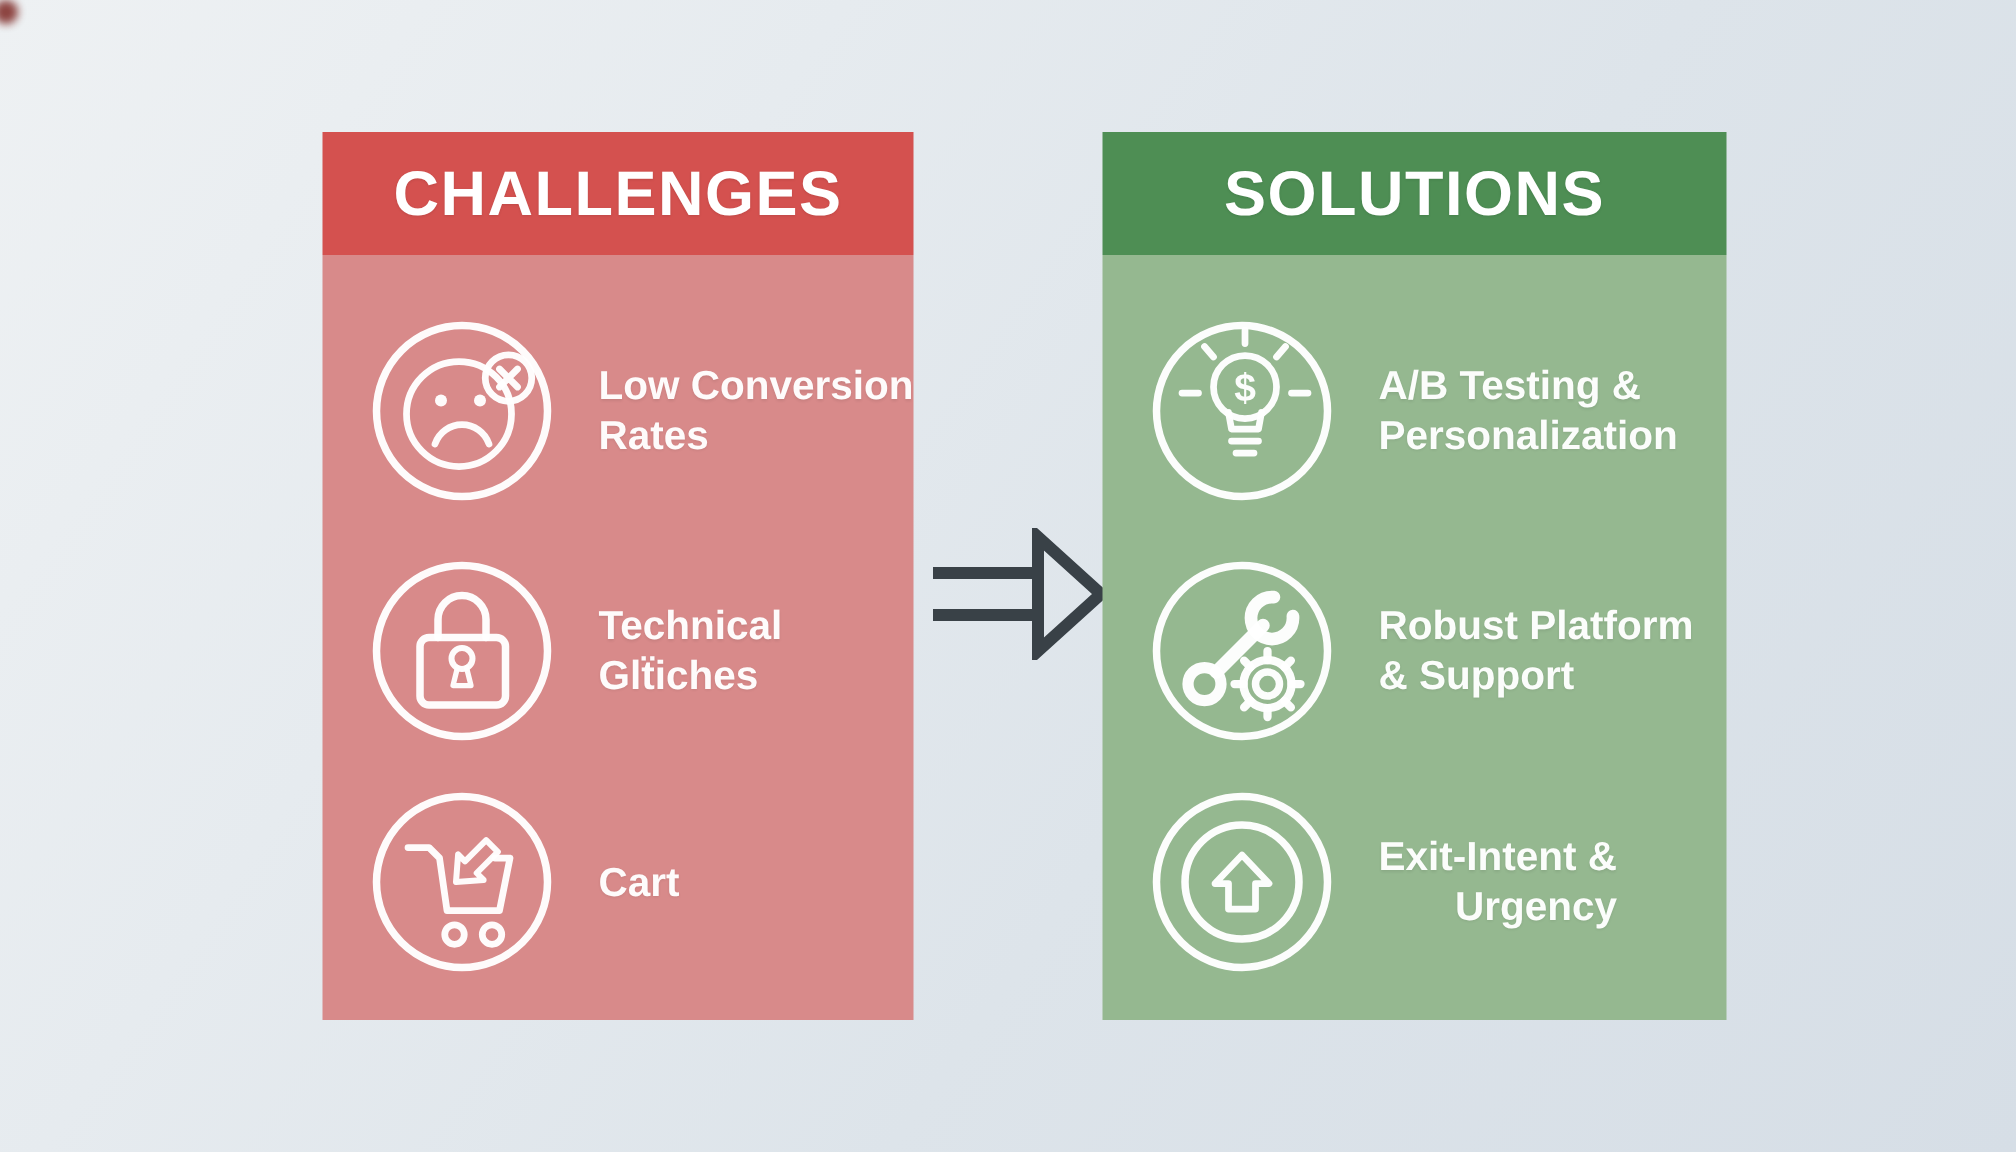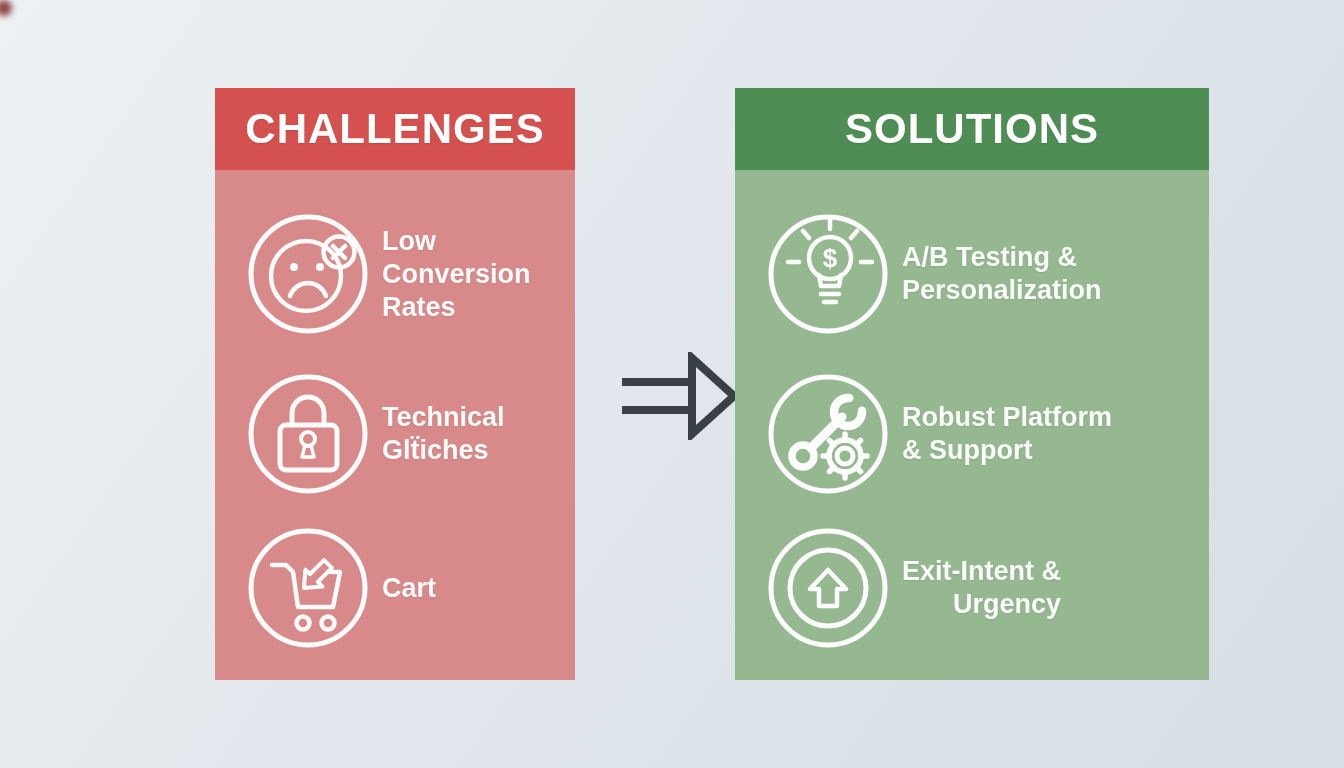--- a/index.html
+++ b/index.html
@@ -6,43 +6,43 @@
   body{
     width:1344px;height:768px;overflow:hidden;position:relative;
     font-family:"Liberation Sans", sans-serif;
     background:linear-gradient(125deg,#eef1f3 0%,#e6ebef 30%,#dde4ea 60%,#d6dee6 100%);
   }
   .corner-smudge{
     position:absolute;left:-4px;top:0px;width:16px;height:16px;
     background:#7c2622;border-radius:50%;filter:blur(3px);opacity:.85;
   }
   .panel{
-    position:absolute;top:88px;width:360px;height:592px;
+    position:absolute;top:88px;width:394px;height:592px;
     display:flex;flex-direction:column;
   }
   .panel.left{left:215px;}
-  .panel.right{left:735px;width:474px;}
+  .panel.right{left:735px;width:416px;}
   .panel-header{
     height:82px;flex:0 0 82px;display:flex;align-items:center;justify-content:center;
     color:#fff;font-weight:700;font-size:42px;letter-spacing:1px;
     text-shadow:0 1px 2px rgba(0,0,0,0.10);
   }
   .panel.left  .panel-header{background:var(--red-header);}
   .panel.right .panel-header{background:var(--green-header);}
   .panel-body{flex:1;display:flex;flex-direction:column;padding-left:31px;}
   .panel.left  .panel-body{background:var(--red-body);}
   .panel.right .panel-body{background:var(--green-body);}
   .item{display:flex;align-items:center;}
   .item:nth-child(1){margin-top:42px;}
   .item:nth-child(2){margin-top:36px;}
   .item:nth-child(3){margin-top:30px;}
   .item-icon{width:124px;height:124px;flex:0 0 124px;}
   .item-icon svg{display:block;}
   .item-label{
-    margin-left:12px;color:rgba(255,255,255,0.97);
+    margin-left:29px;color:rgba(255,255,255,0.97);
     font-size:27px;font-weight:700;line-height:33px;
     text-shadow:0 1px 2px rgba(0,0,0,0.08);
   }
   .item-label.center{text-align:right;}
   .item-label span{display:block;}
   .arrow-wrap{position:absolute;left:618px;top:352px;width:122px;height:88px;}
   svg .stroke{fill:none;stroke:#fff;stroke-opacity:.97;stroke-linecap:round;stroke-linejoin:round;}
   svg .fillw{fill:#fff;fill-opacity:.97;}
 </style>
 </head>

